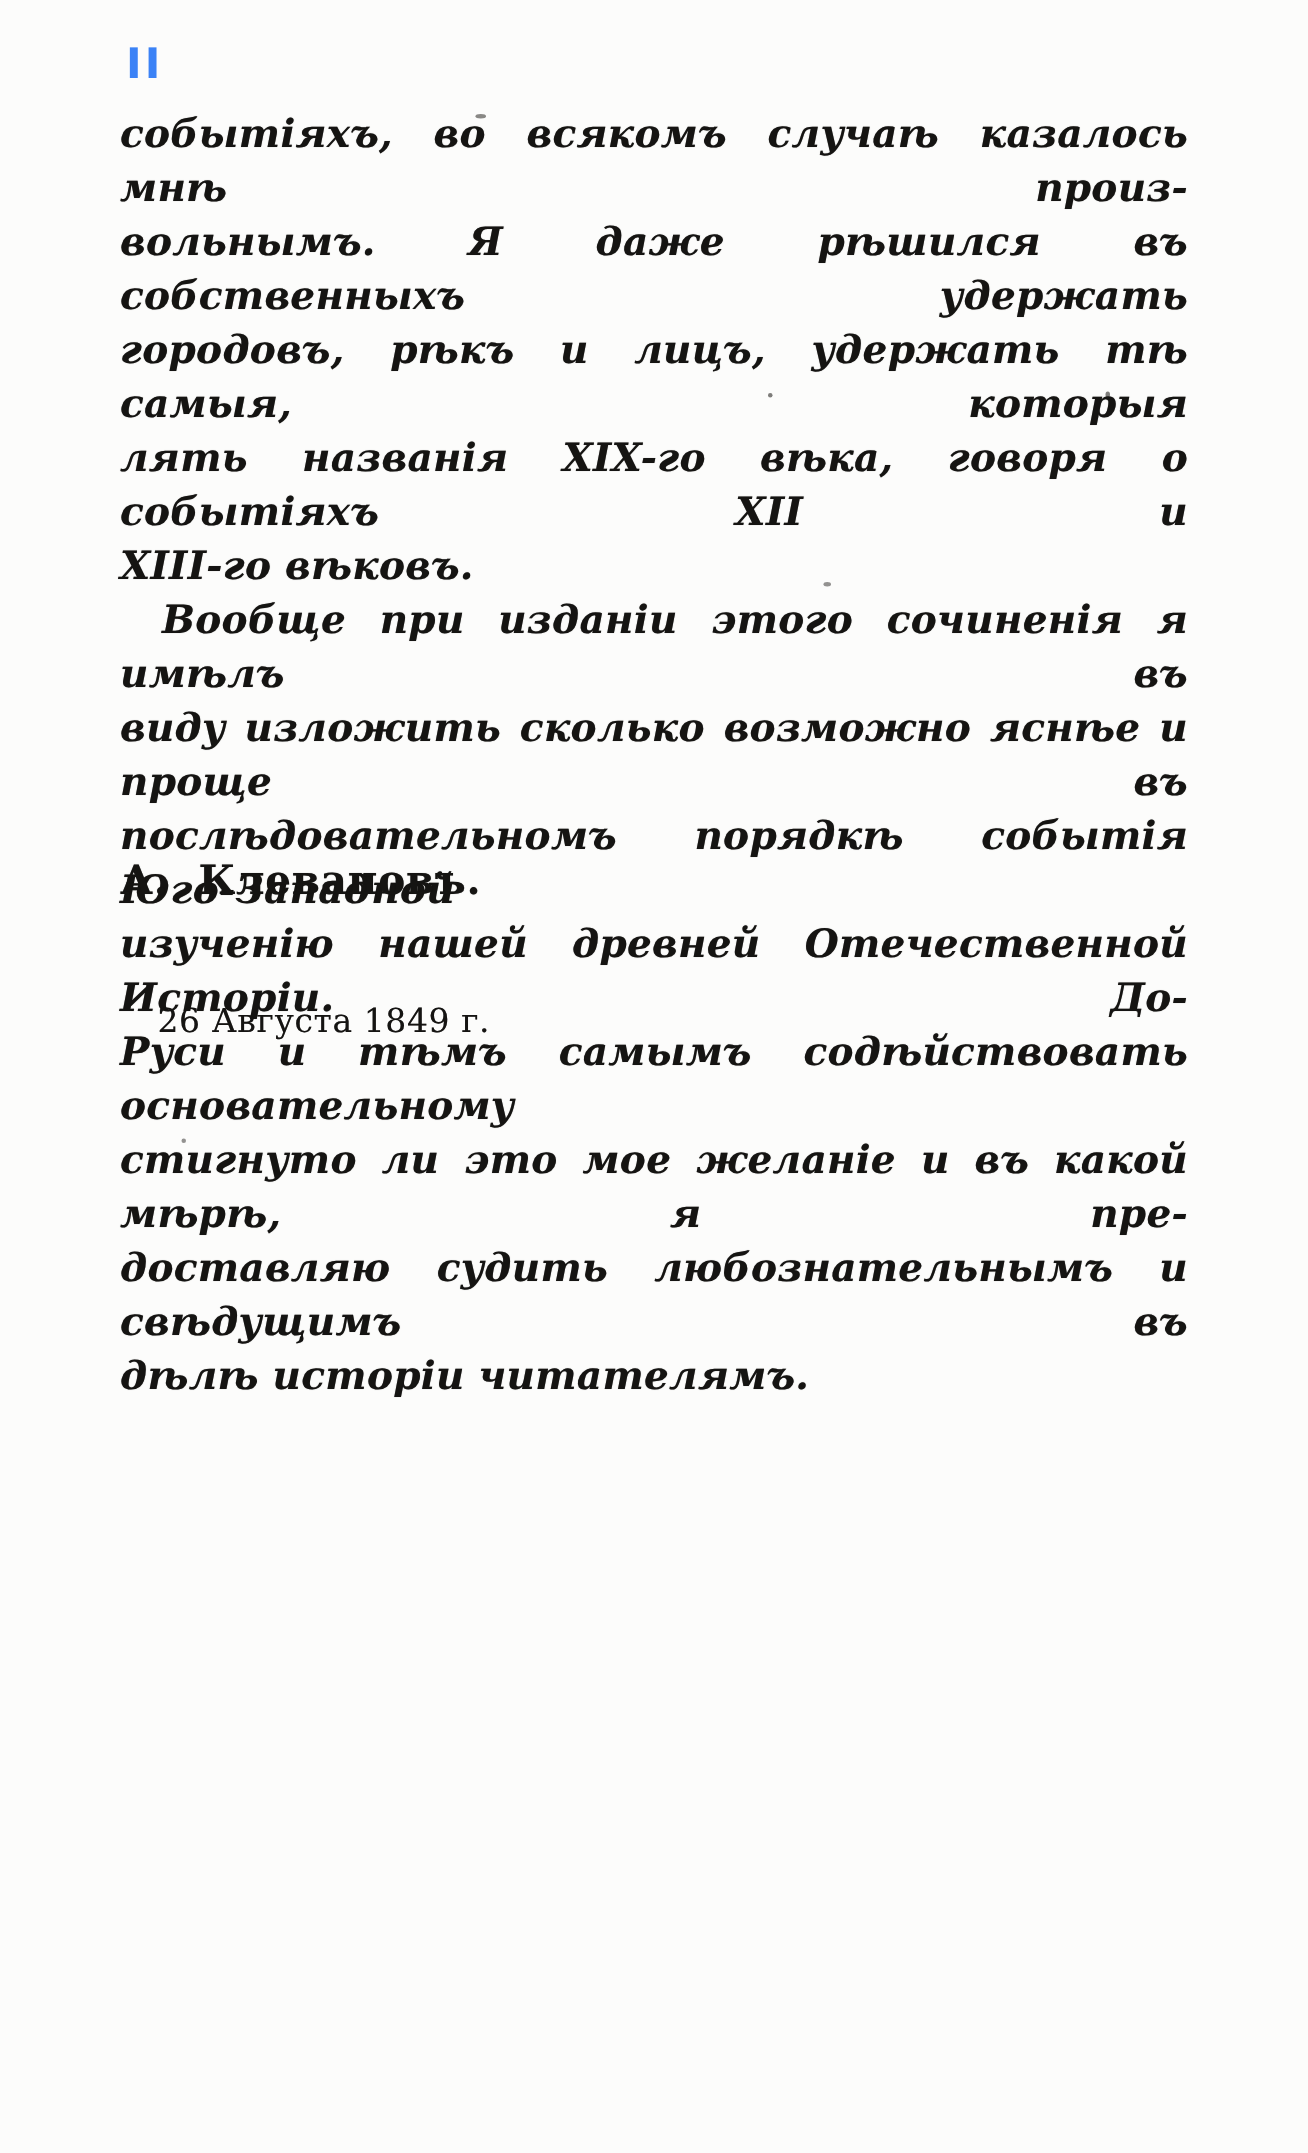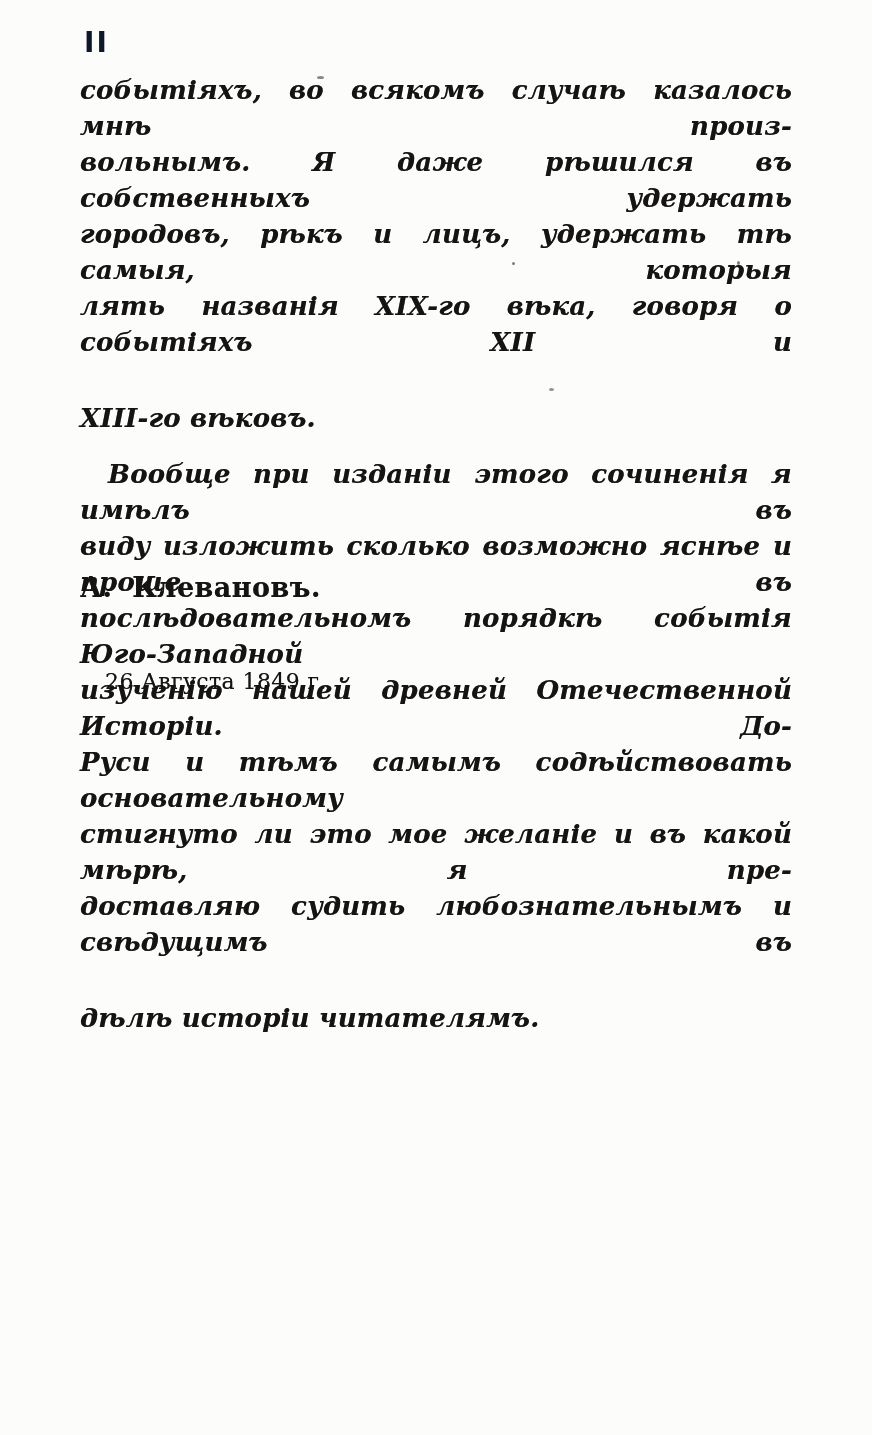--- a/index.html
+++ b/index.html
@@ -14,21 +14,21 @@
     color: #151412;
   }
   .page-number {
     position: absolute;
     left: 84px;
     top: 26px;
     font-family: "DejaVu Sans", sans-serif;
     font-weight: bold;
     font-size: 28px;
     letter-spacing: 2px;
-    color: #0f172a;
+    color: #3b82f6;
   }
   .text-block {
     position: absolute;
     left: 80px;
     top: 72px;
     width: 712px;
     font-weight: bold;
     font-size: 26px;
     line-height: 36px;
     letter-spacing: 0.2px;
@@ -36,23 +36,22 @@
   }
   .line {
     text-align: justify;
     text-align-last: justify;
     white-space: normal;
     font-style: italic;
   }
   .line.last {
     text-align: right;
     text-align-last: left;
-    margin-top: 40px;
   }
-  .line.first-indent { text-indent: 28px; margin-top: 20px; }
+  .line.first-indent { text-indent: 28px; }
   .signature {
     position: absolute;
     left: 80px;
     top: 572px;
     width: 678px; 
     text-align: left;
     font-weight: bold;
     font-size: 27px;
     word-spacing: 10px;
     letter-spacing: 0.5px;

